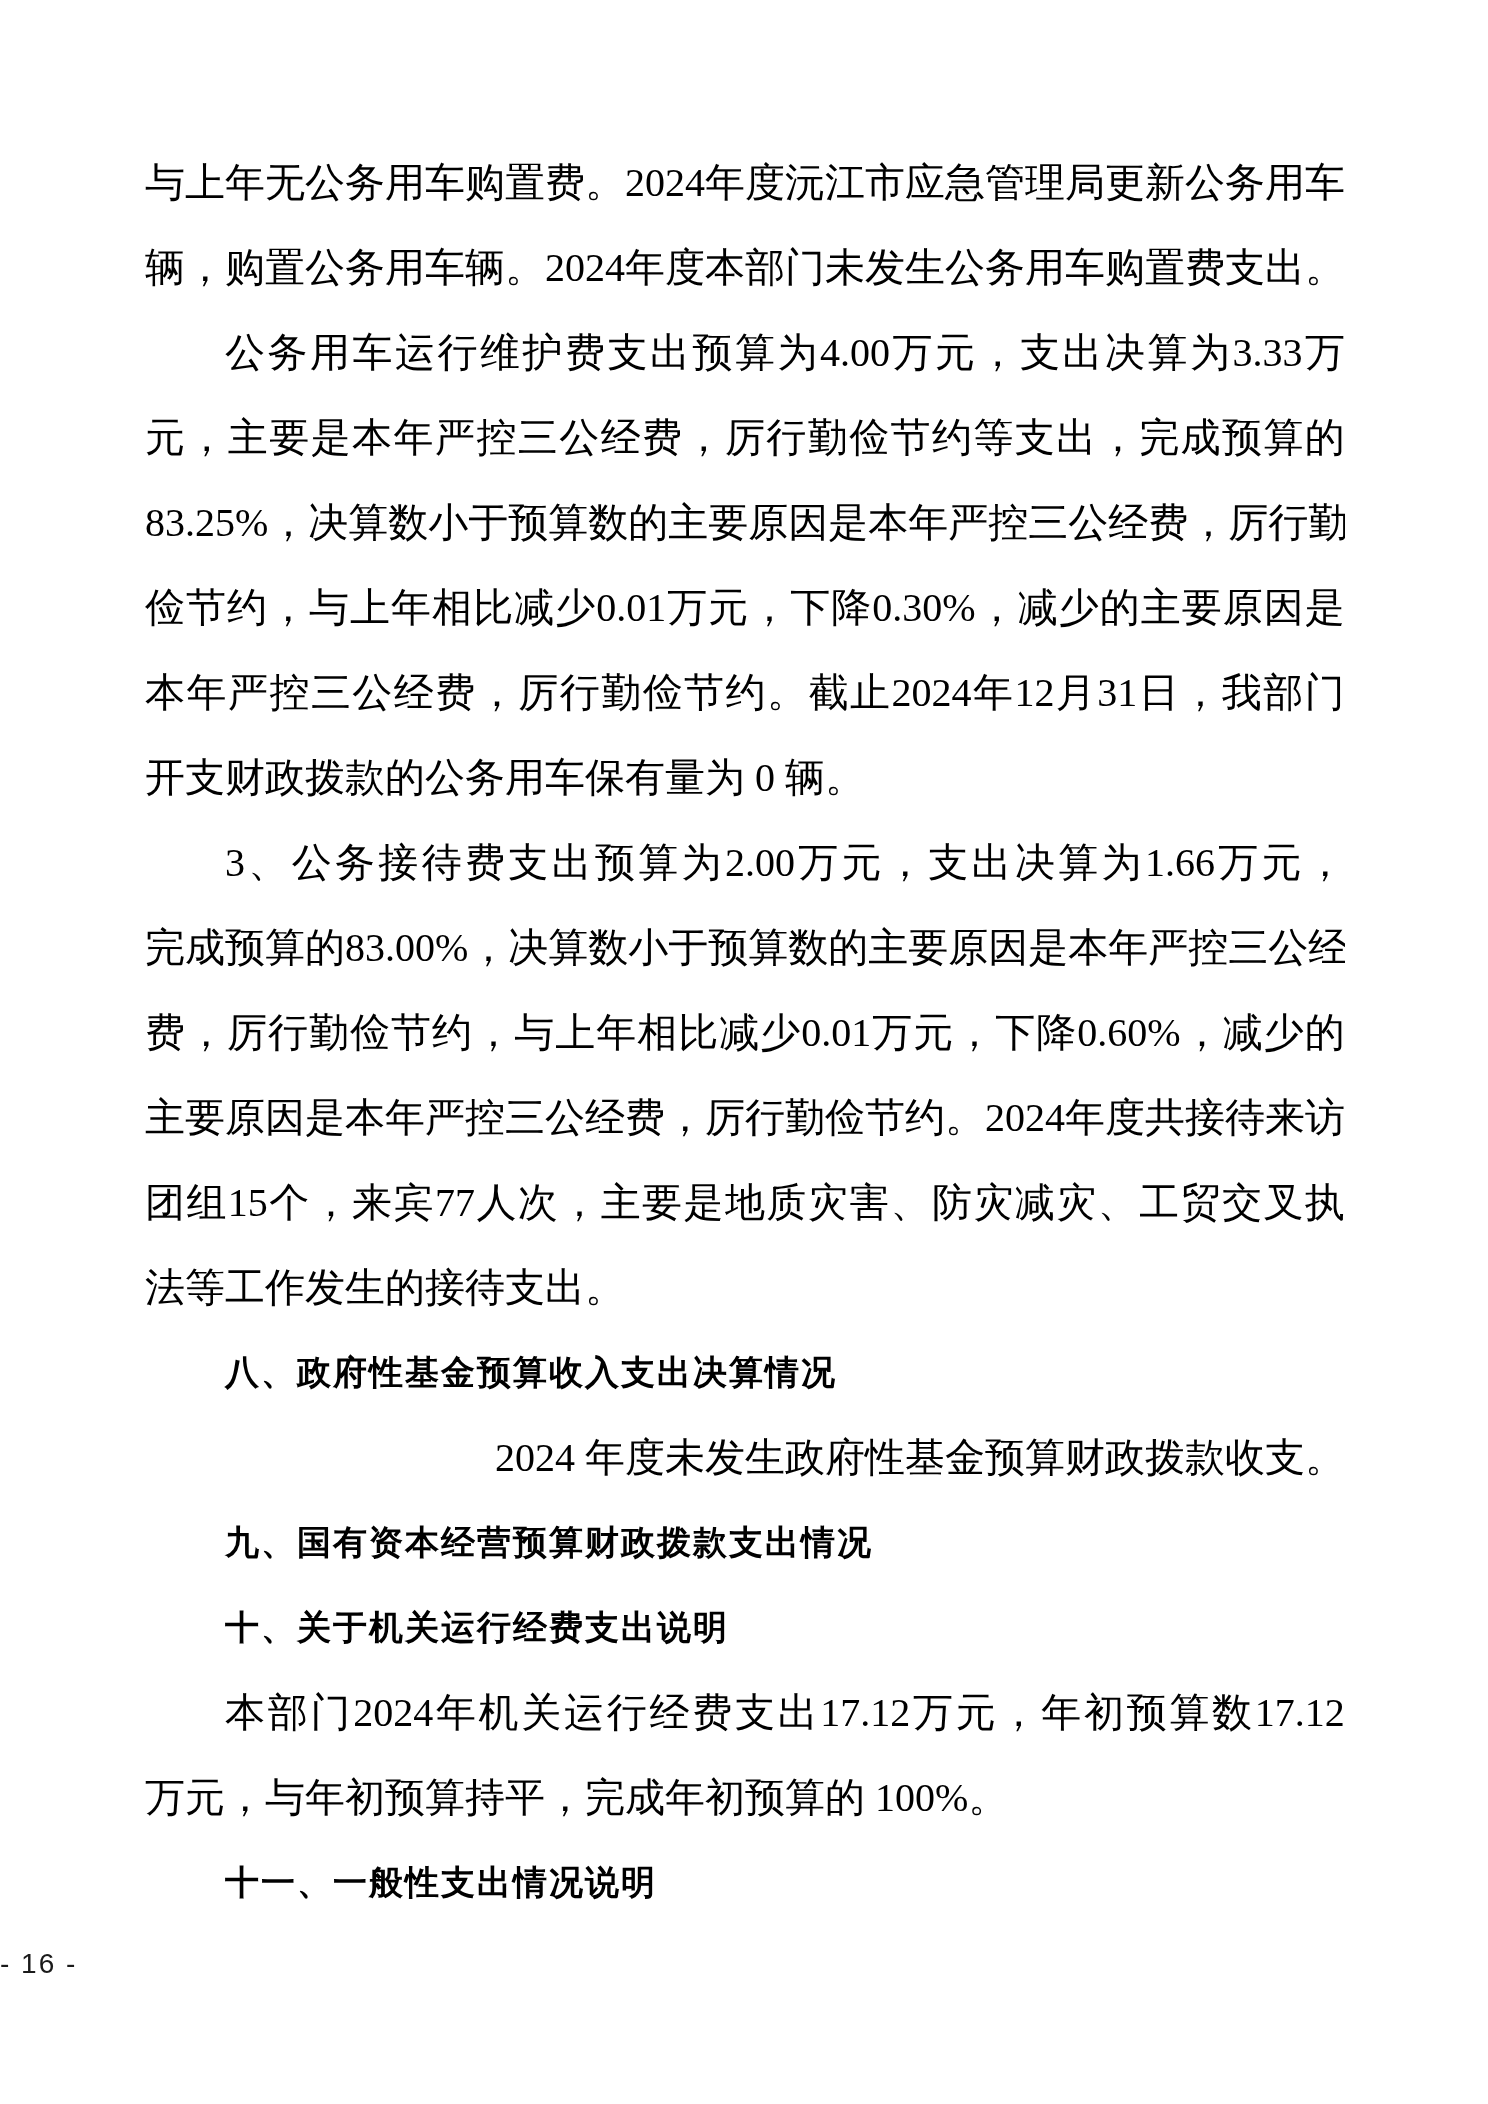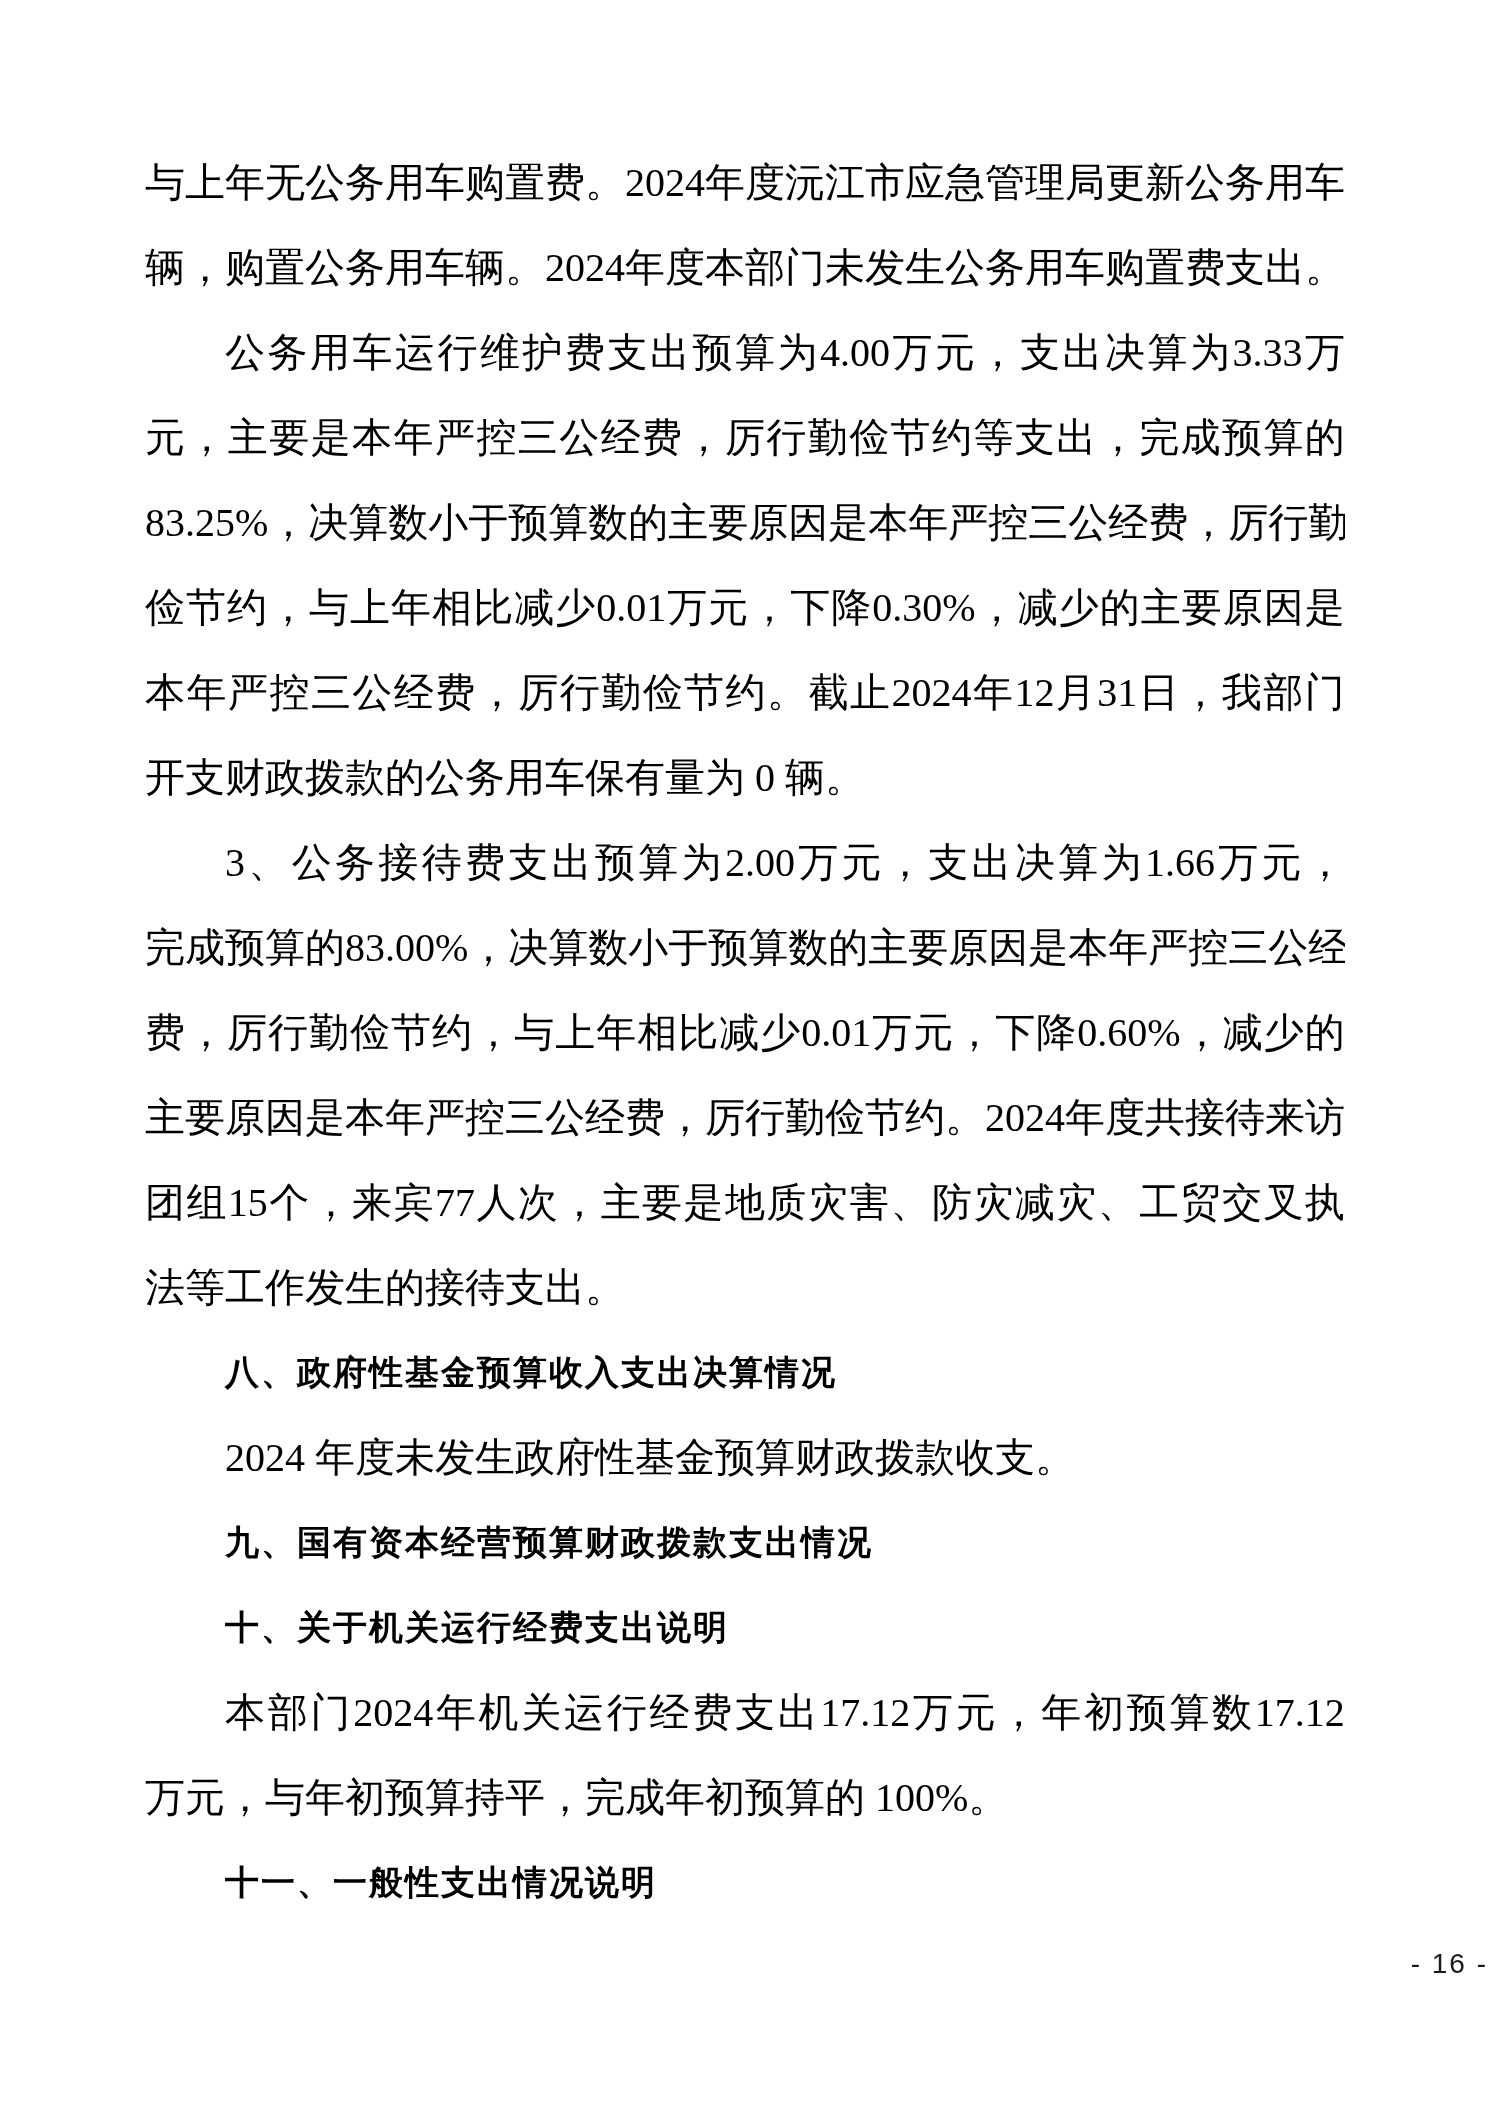--- a/index.html
+++ b/index.html
@@ -44,41 +44,42 @@
   }
   
   .plain, .plain-indent {
     line-height: 85px;
     white-space: nowrap;
     overflow: hidden;
   }
   .plain-indent {
     padding-left: 80px;
     width: 1120px;
+    text-align: right;
   }
   
   .heading {
     line-height: 85px;
     padding-left: 80px;
     width: 1120px;
     font-weight: 700;
     font-family: "Liberation Sans", "DejaVu Sans", sans-serif;
     font-size: 34px;
     letter-spacing: 2px;
     white-space: nowrap;
     overflow: hidden;
   }
   .footer {
     position: absolute;
     left: 0;
     top: 1942px;
     width: 1488px;
     height: 44px;
     line-height: 44px;
-    text-align: right;
+    text-align: left;
     font-size: 28px;
     letter-spacing: 2px;
     font-family: "Liberation Sans", "DejaVu Sans", sans-serif;
     color: #1a1a1a;
   }
 </style>
 </head>
 <body>
 
 <div class="page">

